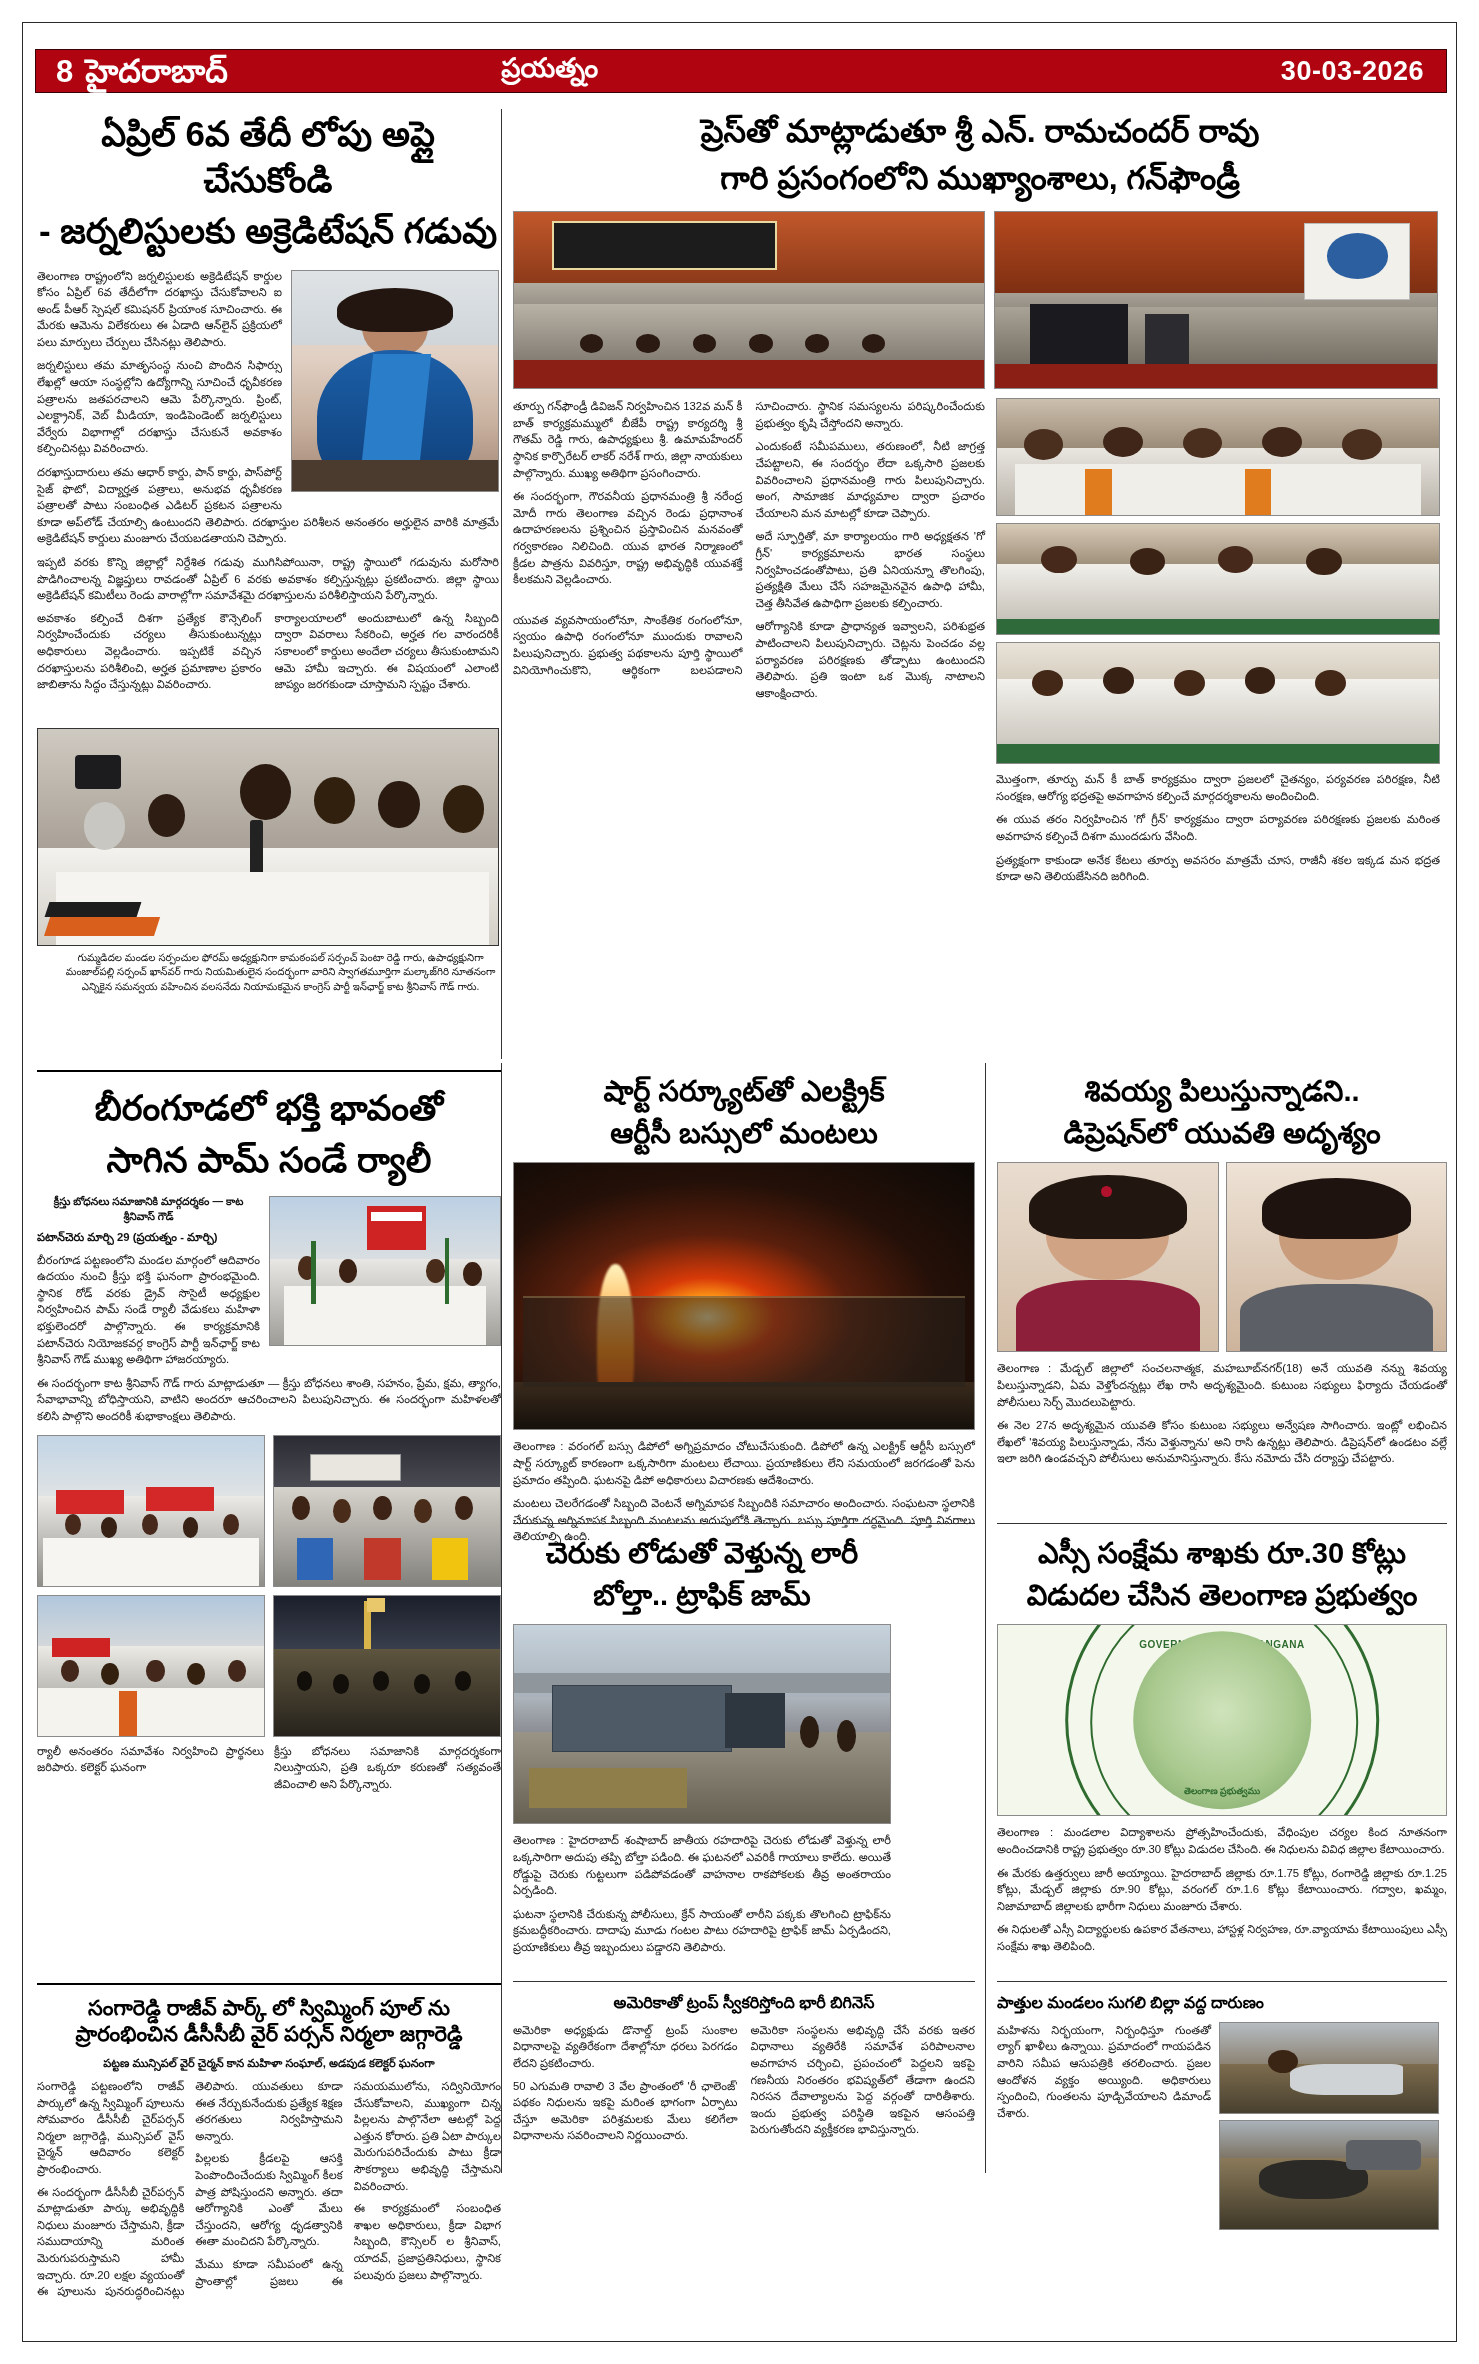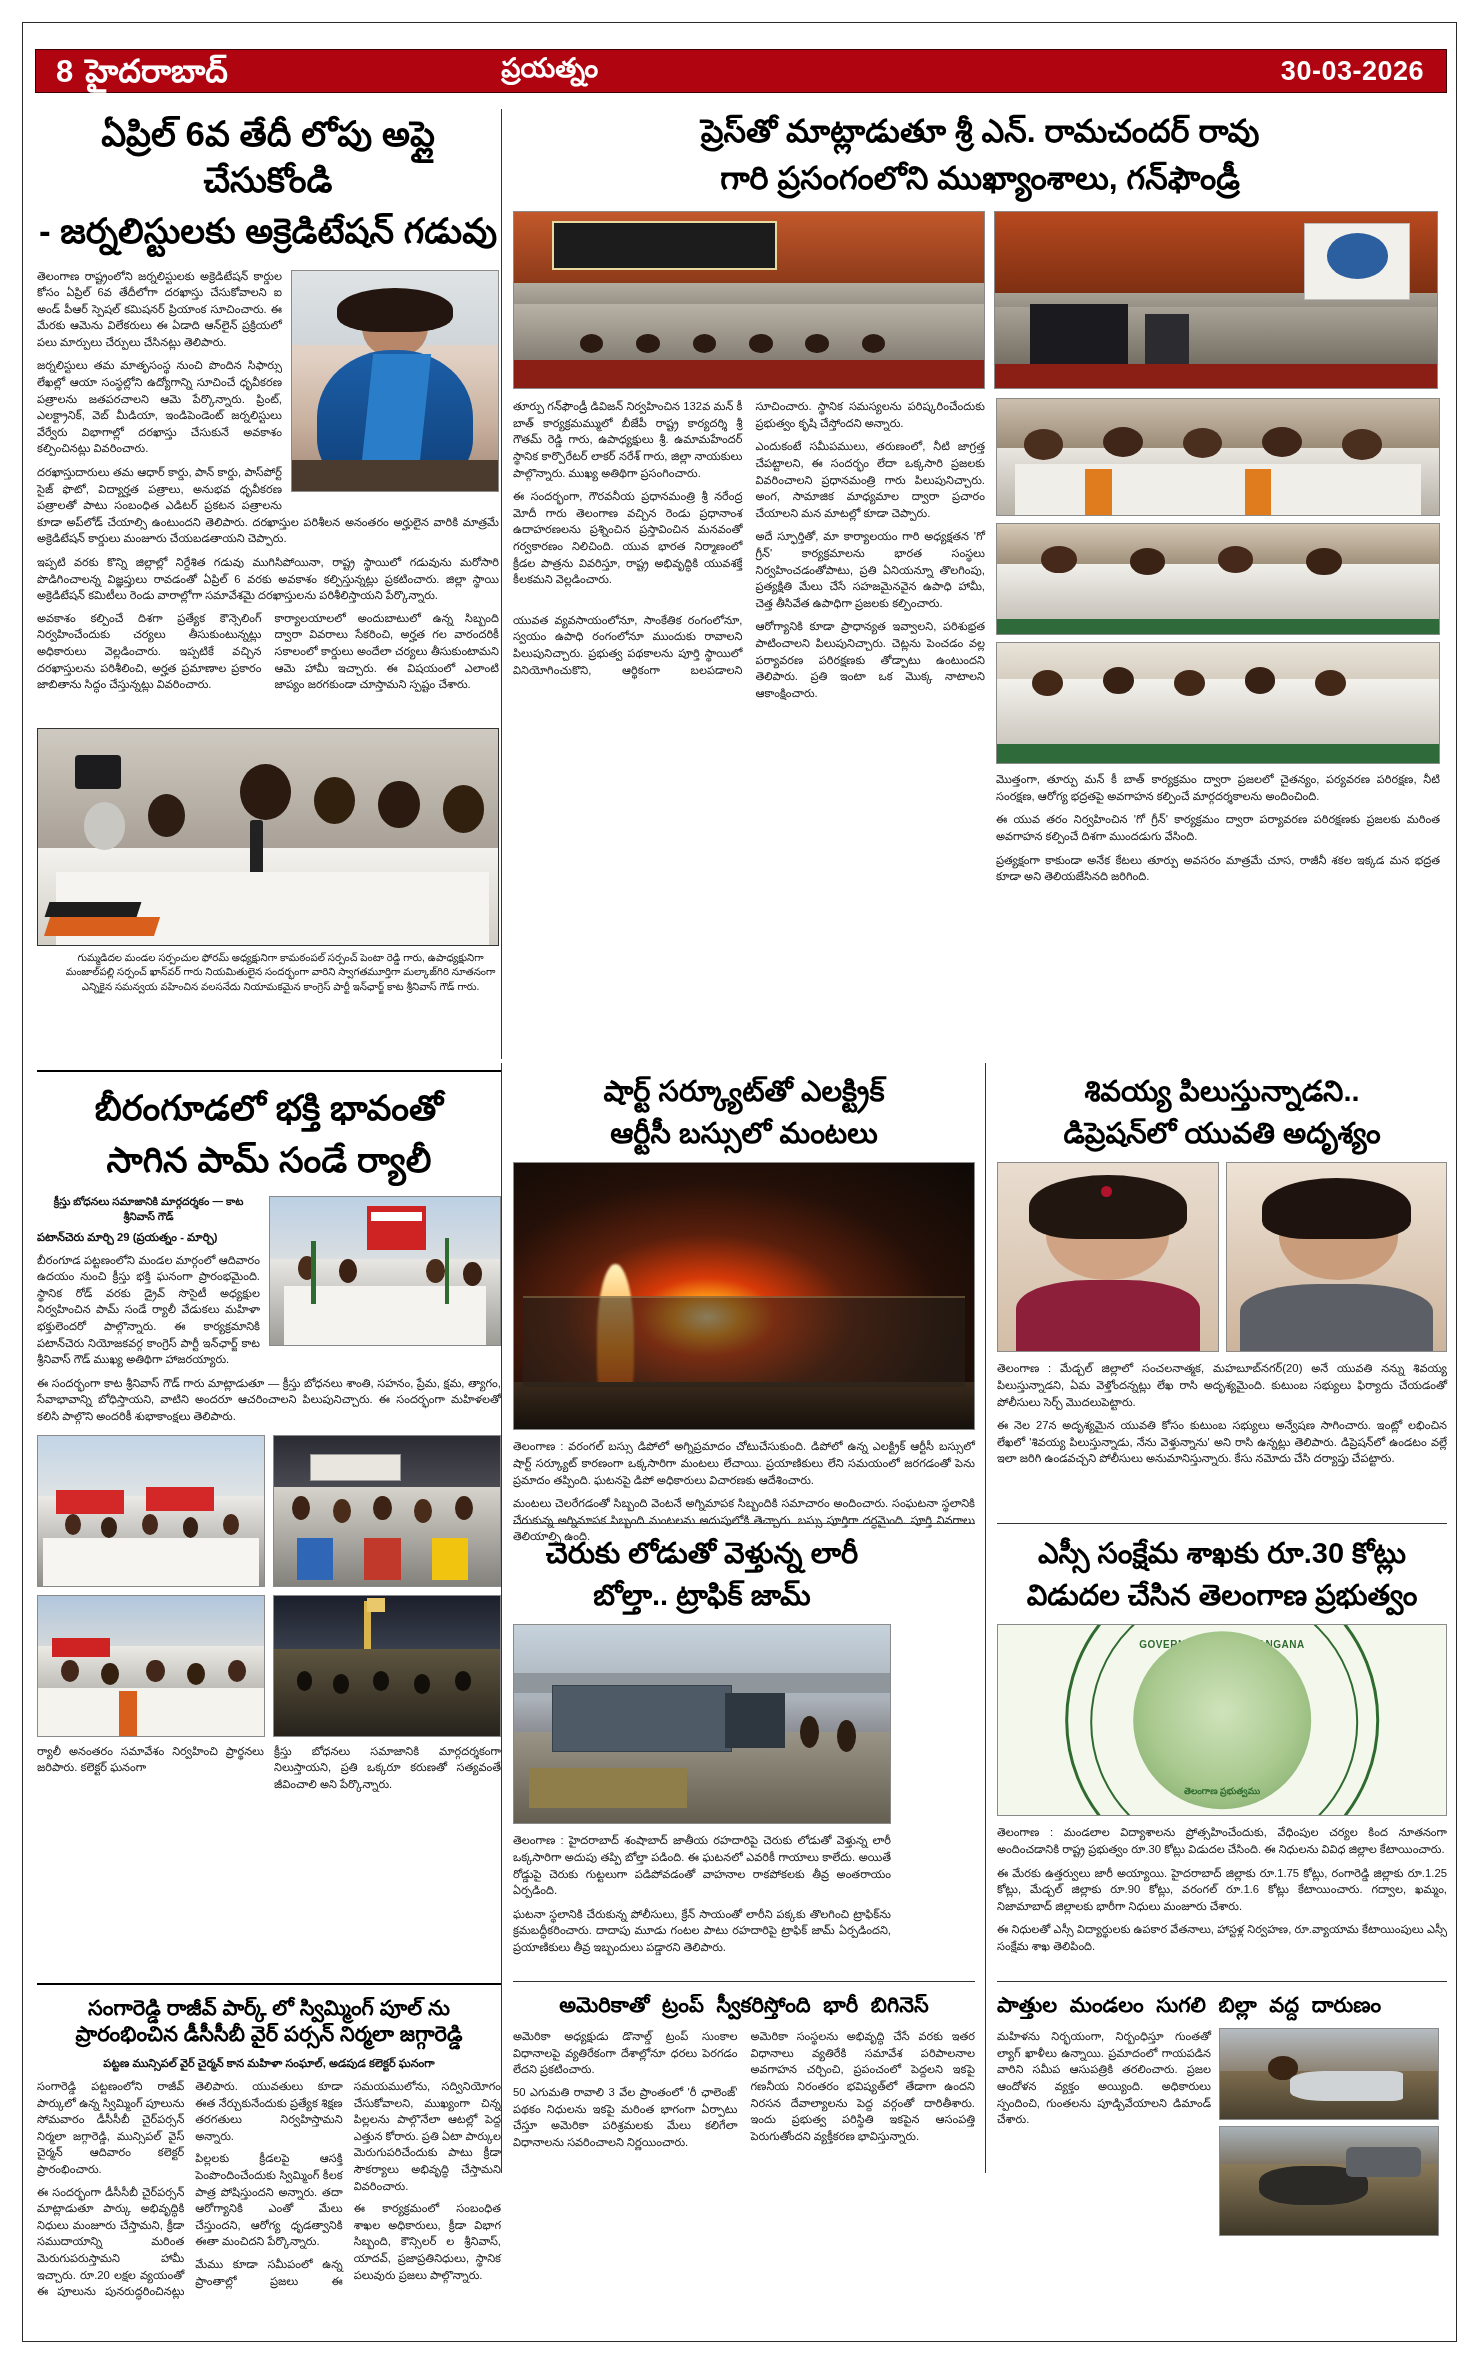--- a/index.html
+++ b/index.html
@@ -45,21 +45,21 @@
   
   .col { position: absolute; }
   .hl {
     font-weight: bold; color: #000; text-align: center;
     line-height: 1.30;
   }
   .hl-xl { font-size: 35px; }
   .hl-lg { font-size: 32px; }
   .hl-md { font-size: 29px; }
   .hl-sm { font-size: 21px; }
-  .hl-xs { font-size: 21px; font-family: Liberation Mono, monospace; }
+  .hl-xs { font-size: 16px; }
 
   .body-text {
     font-size: 11.3px; line-height: 1.47;
     text-align: justify; color: #111;
     hyphens: auto;
   }
   .body-2col { column-count: 2; column-gap: 13px; }
   .body-3col { column-count: 3; column-gap: 11px; }
   .caption {
     font-size: 10.2px; line-height: 1.42; text-align: center; color: #111;
@@ -382,21 +382,21 @@
           <div style="position:absolute; left:8%; bottom:0; width:84%; height:38%; background:#8e1f3a; border-radius:40% 40% 0 0;"></div>
           <div style="position:absolute; left:47%; top:12%; width:5%; height:6%; background:#b3122c; border-radius:50%;"></div>
         </div>
         <div class="photo ph-portrait" style="width:50%; height:190px;">
           <div style="position:absolute; left:0; right:0; top:0; height:100%; background:linear-gradient(#eee3d6,#cdb39b);"></div>
           <div class="headblob" style="left:24%; top:16%; width:54%; height:46%; background:#c99c7c;"></div>
           <div style="position:absolute; left:16%; top:8%; width:68%; height:32%; background:#1e130e; border-radius:50% 50% 30% 30%;"></div>
           <div style="position:absolute; left:6%; bottom:0; width:88%; height:36%; background:#5c5f66; border-radius:40% 40% 0 0;"></div>
         </div>
       </div>
-      <div class="body-text" style="margin-top:8px;">తెలంగాణ : మేడ్చల్ జిల్లాలో సంచలనాత్మక, మహబూబ్‌నగర్(20) అనే యువతి నన్ను శివయ్య పిలుస్తున్నాడని, ఏమ వెళ్తోందన్నట్లు లేఖ రాసి అదృశ్యమైంది. కుటుంబ సభ్యులు ఫిర్యాదు చేయడంతో పోలీసులు సెర్చ్ మొదలుపెట్టారు.</div>
+      <div class="body-text" style="margin-top:8px;">తెలంగాణ : మేడ్చల్ జిల్లాలో సంచలనాత్మక, మహబూబ్‌నగర్(18) అనే యువతి నన్ను శివయ్య పిలుస్తున్నాడని, ఏమ వెళ్తోందన్నట్లు లేఖ రాసి అదృశ్యమైంది. కుటుంబ సభ్యులు ఫిర్యాదు చేయడంతో పోలీసులు సెర్చ్ మొదలుపెట్టారు.</div>
       <div class="body-text" style="margin-top:7px;">ఈ నెల 27న అదృశ్యమైన యువతి కోసం కుటుంబ సభ్యులు అన్వేషణ సాగించారు. ఇంట్లో లభించిన లేఖలో 'శివయ్య పిలుస్తున్నాడు, నేను వెళ్తున్నాను' అని రాసి ఉన్నట్లు తెలిపారు. డిప్రెషన్‌లో ఉండటం వల్లే ఇలా జరిగి ఉండవచ్చని పోలీసులు అనుమానిస్తున్నారు. కేసు నమోదు చేసి దర్యాప్తు చేపట్టారు.</div>
     </div>
 
     <div class="rule" style="left:490px; top:1500px; width:462px; height:1px; background:#333;"></div>
     <div class="rule" style="left:974px; top:1500px; width:450px; height:1px; background:#333;"></div>
 
     <div class="col" style="left:490px; top:1512px; width:378px;">
       <div class="hl hl-md">చెరుకు లోడుతో వెళ్తున్న లారీ</div>
       <div class="hl hl-md" style="margin-top:4px;">బోల్తా.. ట్రాఫిక్ జామ్</div>
       <div class="photo ph-truck" style="width:100%; height:200px; margin-top:10px;">

